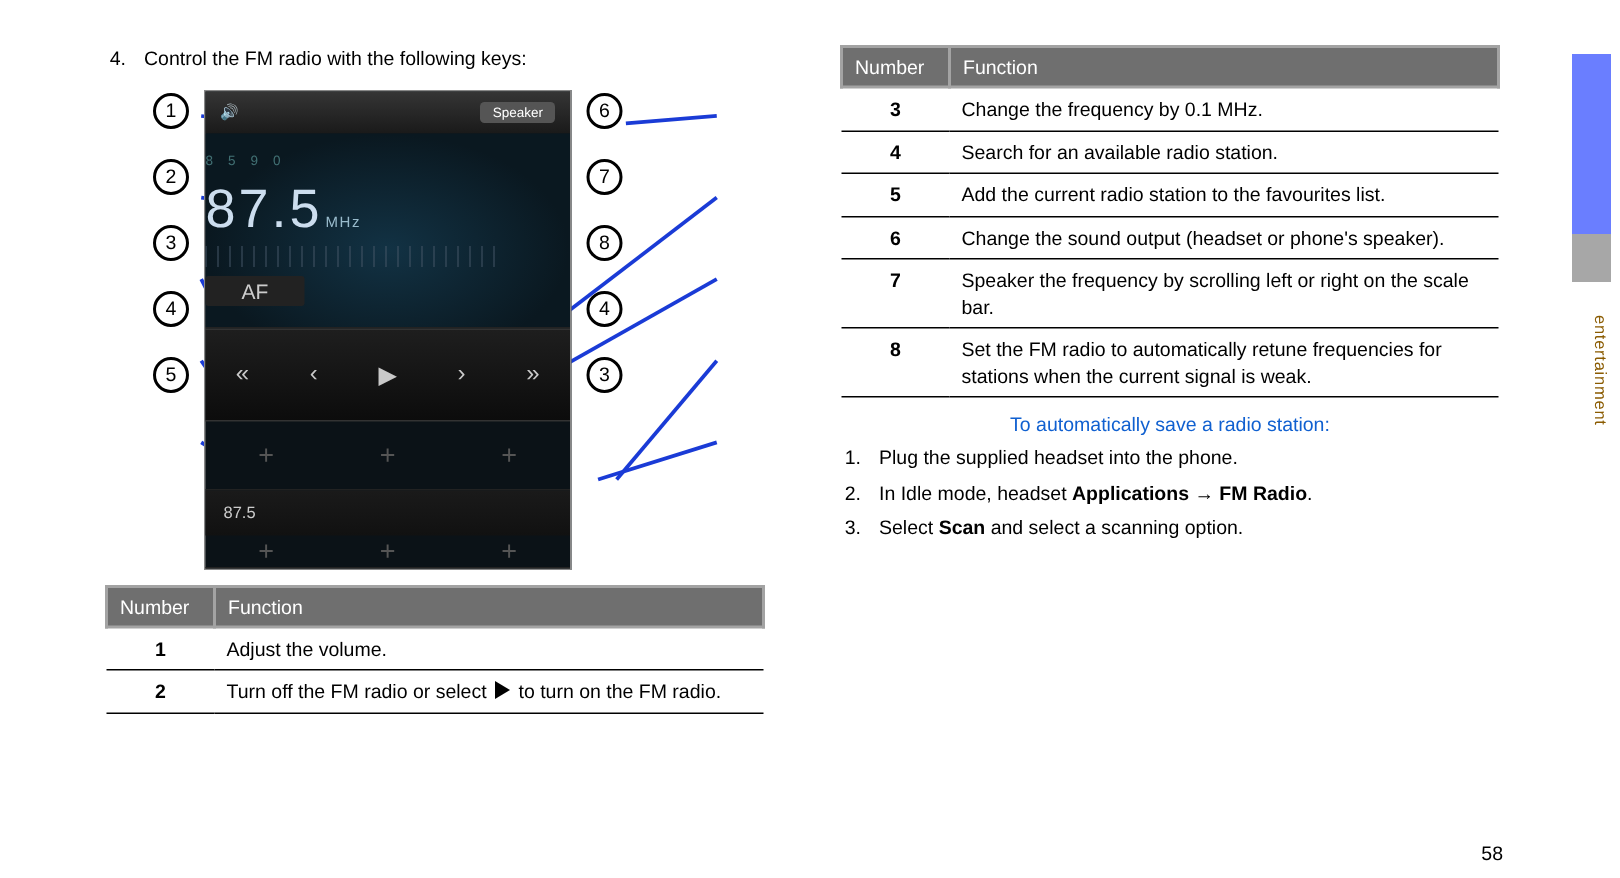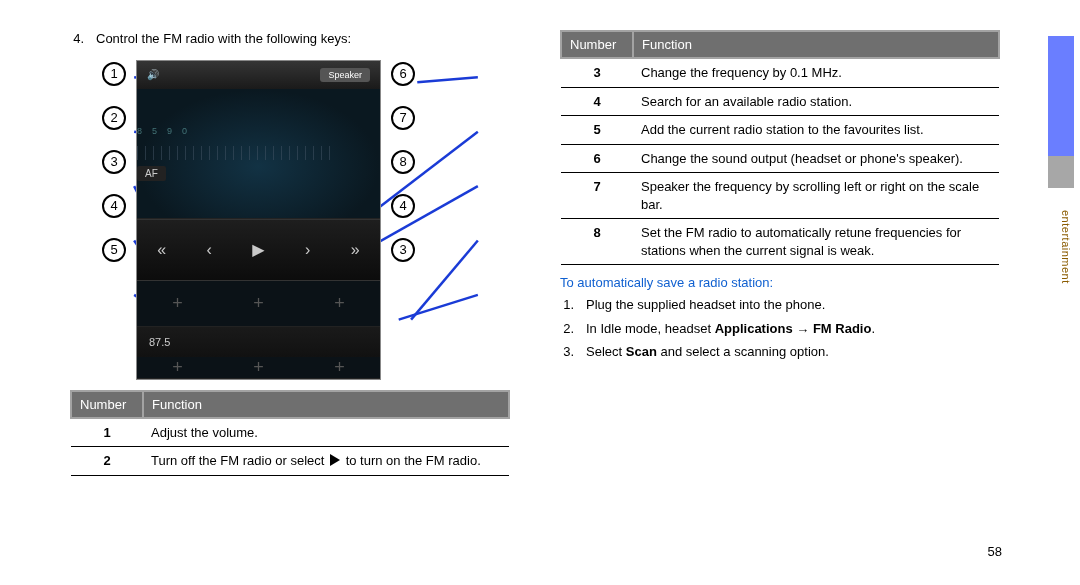--- a/index.html
+++ b/index.html
@@ -79,21 +79,21 @@
   .dial {
     height: 130px;
     background: radial-gradient(ellipse at 50% 60%, #123244 0%, #0a1820 70%);
     display: flex; flex-direction: column; align-items: flex-start; justify-content: center;
     border-bottom: 1px solid #222;
   }
   .scale { font-size: 9px; color: #6aa; letter-spacing: 10px; margin-bottom: 6px; opacity: .6;}
   .freq { font-size: 36px; letter-spacing: 2px; color: #cde; font-weight: 300; }
   .freq small { font-size: 10px; color: #9bc; margin-left: 2px; letter-spacing: 1px;}
   .ticks { width: 80%; height: 14px; margin-top: 4px; background: repeating-linear-gradient(90deg,#456 0 1px, transparent 1px 8px); opacity:.5;}
-  .af { margin-top:6px; font-size:10px; background:#222; padding:2px 8px; border-radius:2px; color:#ccc;}
+  .af { margin-top:6px; font-size:14px; background:#222; padding:2px 24px; border-radius:2px; color:#ccc;}
   .ctrls {
     height: 62px;
     display: flex;
     align-items: center;
     justify-content: space-around;
     border-top: 1px solid #333;
     border-bottom: 1px solid #333;
     background: linear-gradient(#1e1e1e,#0c0c0c);
     font-size: 16px;
     color: #ddd;
@@ -119,32 +119,32 @@
     border: 2px solid #a3a3a3;
   }
   table.func th:first-child { width: 72px; }
   table.func td {
     border-bottom: 1px solid #000;
     padding: 5px 8px;
     vertical-align: top;
     line-height: 1.35;
   }
   table.func td:first-child { text-align: center; font-weight: bold; width: 72px;}
-  .subhead { color: #1060d0; margin: 10px 0 6px; font-size: 13px; }
+  .subhead { color: #1060d0; margin: 10px 0 6px; font-size: 13px; text-align: center; }
   .playicon {
     display: inline-block; width: 0; height: 0;
     border-left: 10px solid #000;
     border-top: 6px solid transparent;
     border-bottom: 6px solid transparent;
     vertical-align: -1px;
     margin: 0 2px;
   }
   .pagenum {
     position: absolute;
-    bottom: 26px;
+    bottom: 9px;
     right: 78px;
     font-size: 13px;
   }
   .sidetab1 {
     position: absolute;
     right: 6px; top: 36px;
     width: 26px; height: 120px;
     background: #6a7eff;
   }
   .sidetab2 {
@@ -200,20 +200,23 @@
 
       <div class="radio">
         <div class="rtop">
           <span>🔊</span>
           <span class="spk">Speaker</span>
         </div>
         <div class="dial">
           <div class="scale">
             <span>85</span><span>90</span>
           </div>
+          <div class="freq">
+            <span>87.5</span><small>MHz</small>
+          </div>
           <div class="ticks"></div>
           <div class="af">AF</div>
         </div>
         <div class="ctrls">
           <span>«</span>
           <span>‹</span>
           <span>▶</span>
           <span>›</span>
           <span>»</span>
         </div>

